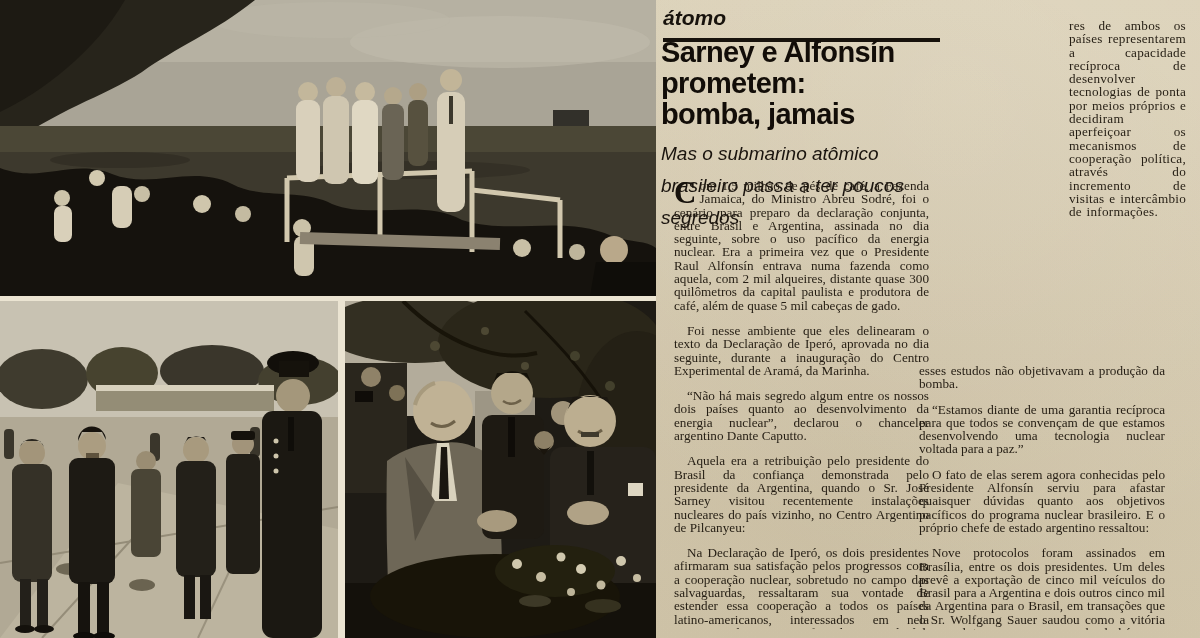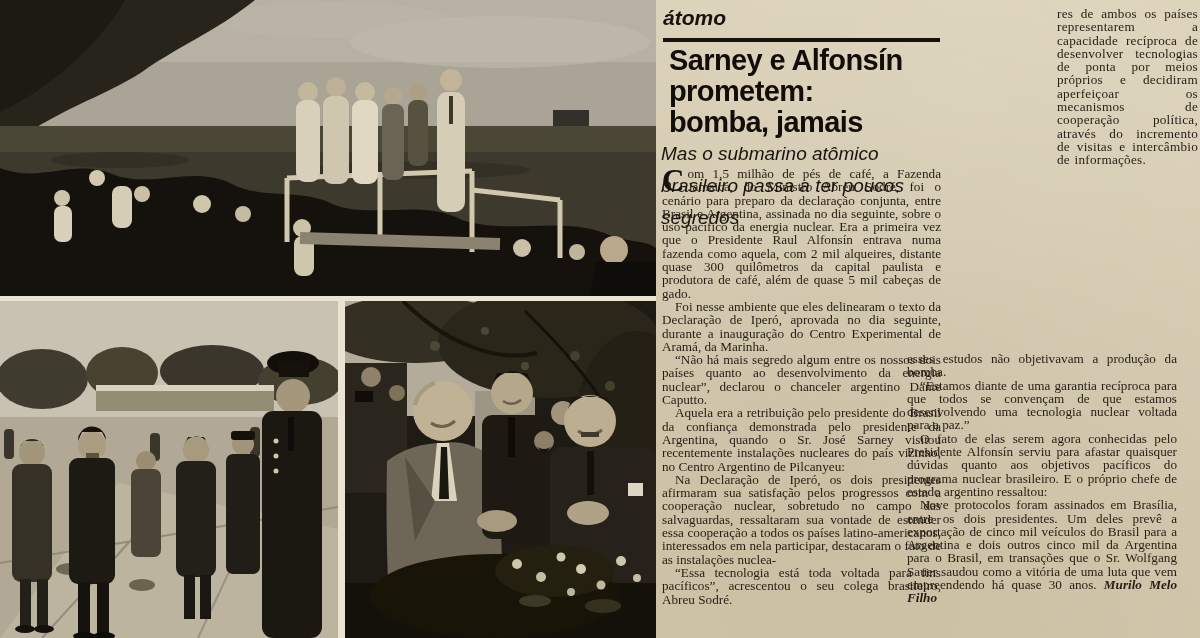--- a/index.html
+++ b/index.html
@@ -19,32 +19,32 @@
   .photo-left{left:0;top:301px;width:338px;height:337px;}
   .photo-mid{left:345px;top:301px;width:311px;height:337px;}
   
   .kicker{
     position:absolute;left:663px;top:6px;width:277px;
     font-family:"Liberation Sans",sans-serif;font-style:italic;font-weight:bold;
     font-size:21px;line-height:24px;color:#17120c;
     border-bottom:4px solid #17120c;padding-bottom:8px;
   }
   .headline{
-    position:absolute;left:661px;top:37px;margin:8px;width:285px;
+    position:absolute;left:661px;top:37px;margin:0;width:285px;
     font-family:"Liberation Sans",sans-serif;font-weight:bold;
     font-size:29px;line-height:31px;letter-spacing:-0.6px;color:#120d08;
     white-space:pre-line;
   }
   .subhead{
     position:absolute;left:661px;top:138px;margin:0;width:284px;
     font-family:"Liberation Sans",sans-serif;font-style:italic;font-weight:normal;
     font-size:19px;line-height:32px;color:#1a140e;
   }
   .col{position:absolute;font-size:13.2px;line-height:13.3px;text-align:justify;color:#241d13;overflow:hidden;}
-  .col p{margin:0;text-indent:13px;}
+  .col p{margin:12px;text-indent:13px;}
   .col p.noindent{text-indent:0;}
   .col1{left:662px;top:167px;width:279px;height:462px;}
   .col2n{left:1057px;top:7px;width:141px;height:346px;letter-spacing:0.25px;word-spacing:1px;}
   .col2w{left:907px;top:352px;width:270px;height:278px;}
   .dropcap{
     float:left;font-size:31px;line-height:25px;font-weight:bold;
     padding:1px 3px 0 0;color:#17120c;font-family:"Liberation Serif",serif;
   }
   .byline{font-weight:bold;font-style:italic;}
 </style>

